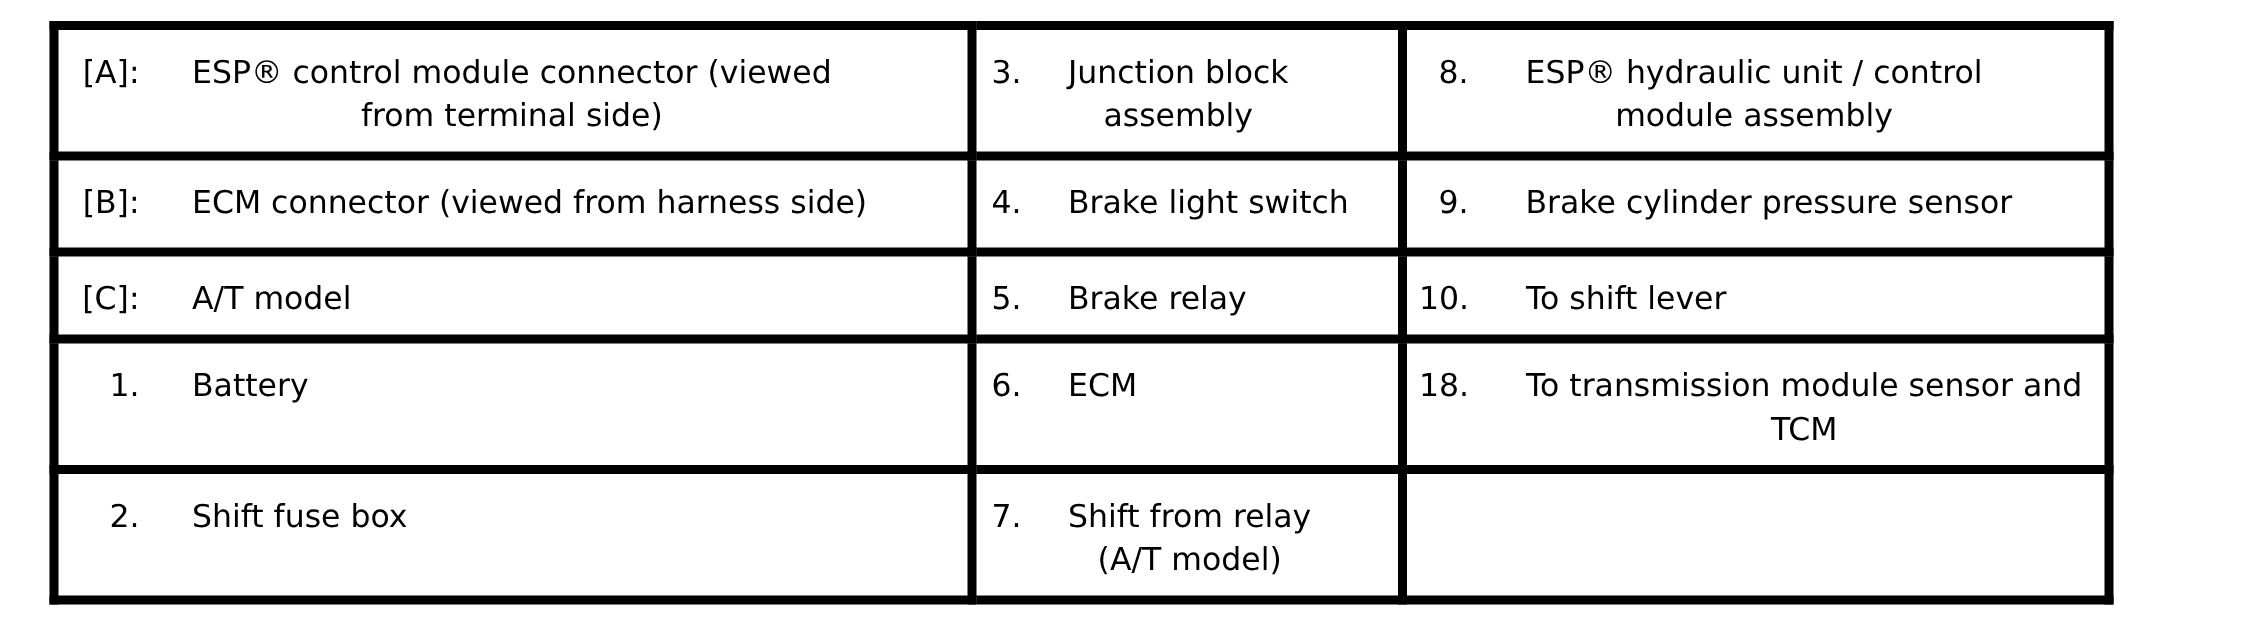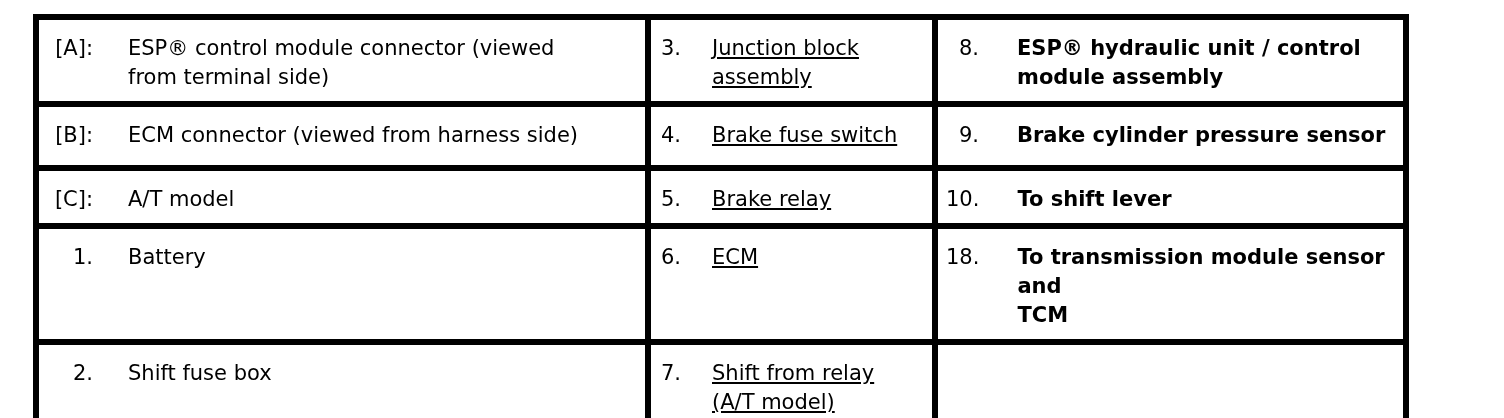--- a/index.html
+++ b/index.html
@@ -37,27 +37,27 @@
     line-height: 29px;
     color: #000000;
   }
   tr.r1 { height: 87px; }
   tr.r2 { height: 64px; }
   tr.r3 { height: 58px; }
   tr.r4 { height: 86px; }
   tr.r5 { height: 87px; }
   .cell { display: flex; align-items: flex-start; }
   .lbl { text-align: right; flex-shrink: 0; flex-grow: 0; }
-  .txt { white-space: pre-line; }
+  .txt { white-space: pre-line; text-align: center; }
   td.c1 .lbl { flex-basis: 46px; }
   td.c1 .txt { margin-left: 35px; }
   td.c2 .lbl { flex-basis: 22px; }
-  td.c2 .txt { margin-left: 31px; text-decoration: underline; }
+  td.c2 .txt { margin-left: 31px; }
   td.c3 .lbl { flex-basis: 33px; }
-  td.c3 .txt { margin-left: 38px; font-weight: bold; }
+  td.c3 .txt { margin-left: 38px; }
 </style>
 </head>
 <body>
 
 <div class="stage">
   <table class="legend">
     <colgroup>
       <col class="col1">
       <col class="col2">
       <col class="col3">
@@ -89,21 +89,21 @@
       <tr class="r2">
         <td class="c1">
           <div class="cell">
             <span class="lbl">[B]:</span>
             <span class="txt">ECM connector (viewed from harness side)</span>
           </div>
         </td>
         <td class="c2">
           <div class="cell">
             <span class="lbl">4.</span>
-            <span class="txt">Brake fuse switch</span>
+            <span class="txt">Brake light switch</span>
           </div>
         </td>
         <td class="c3">
           <div class="cell">
             <span class="lbl">9.</span>
             <span class="txt">Brake cylinder pressure sensor</span>
           </div>
         </td>
       </tr>
       <tr class="r3">

